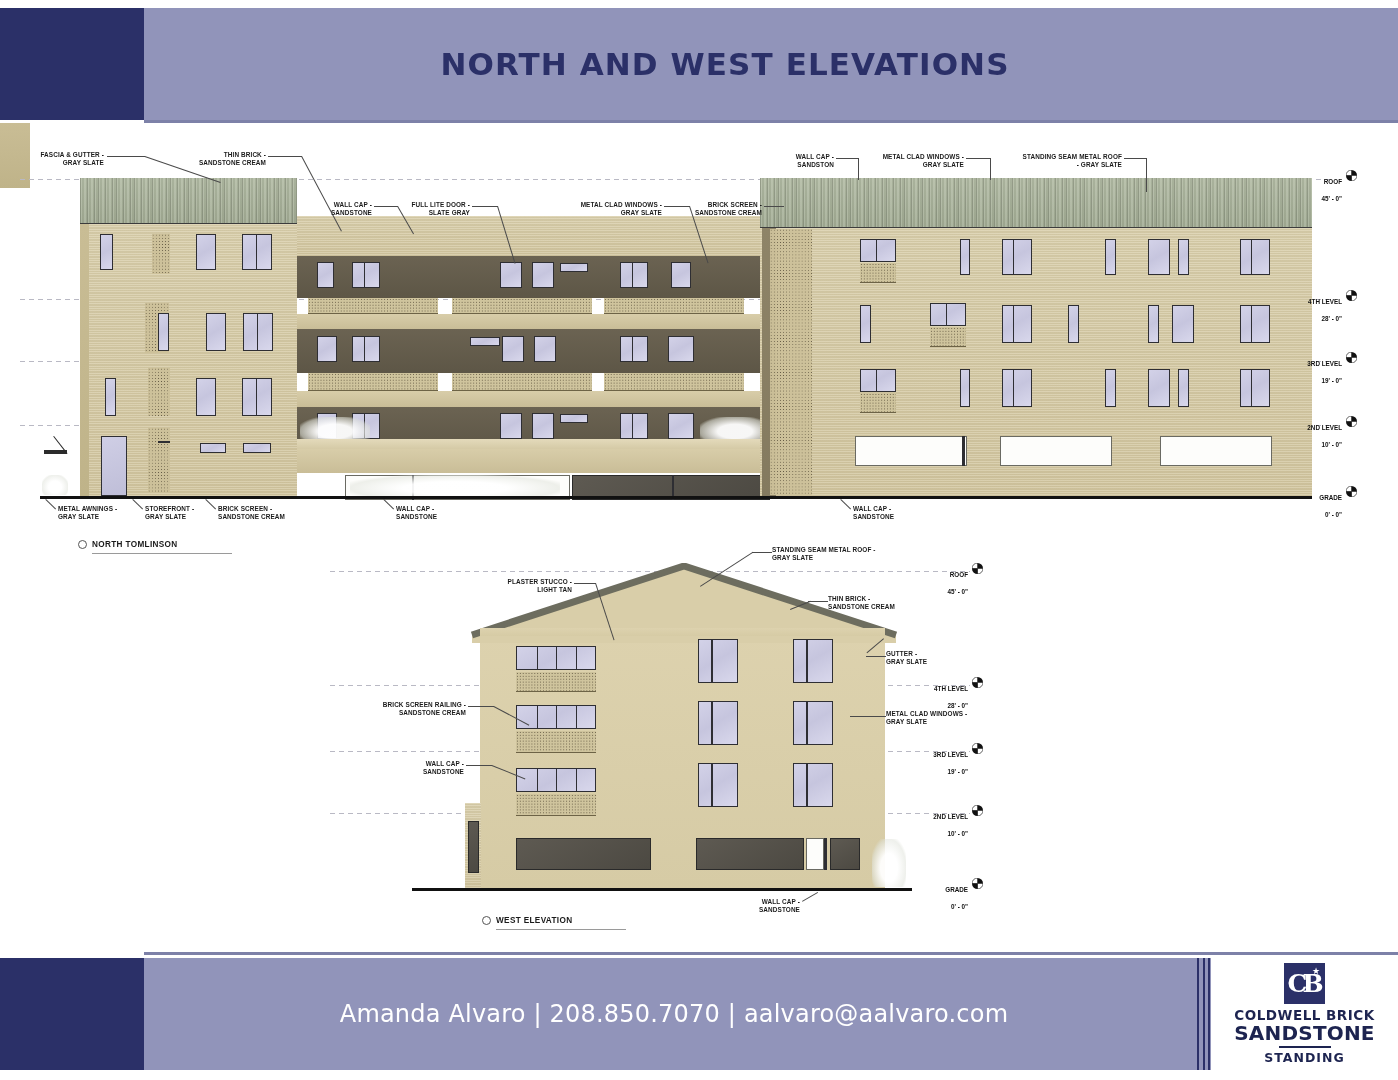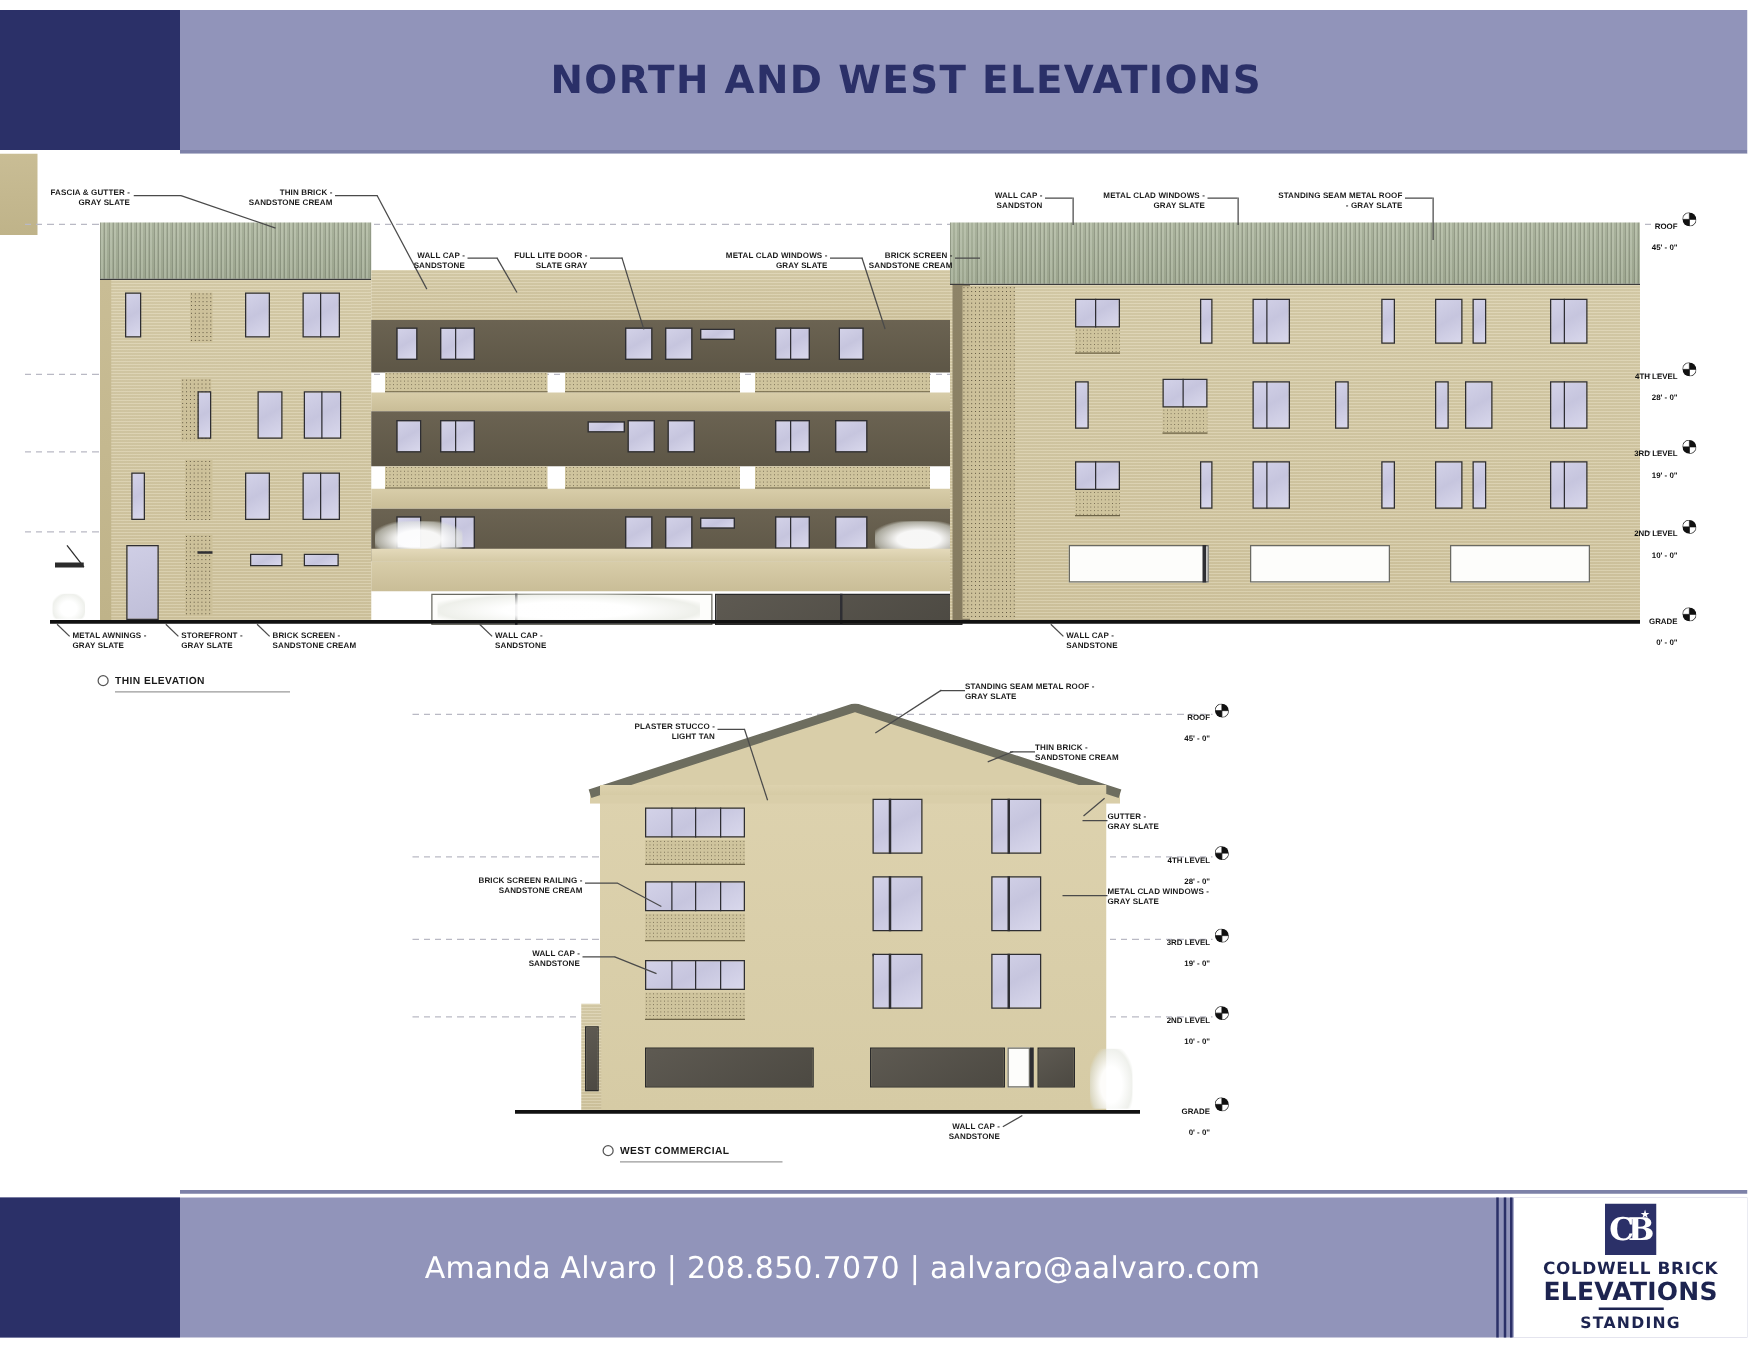--- a/index.html
+++ b/index.html
@@ -576,21 +576,21 @@
       <span>0' - 0"</span>
     </div>
     <svg class="level-sym" style="left:1346px; top:363px;" viewBox="0 0 12 12">
       <path d="M6 0 A6 6 0 0 1 12 6 L6 6 Z" fill="#111"></path>
         <path d="M6 6 L12 6 A6 6 0 0 1 6 12 Z" fill="#fff" stroke="#111" stroke-width="0.7"></path>
       <path d="M0 6 A6 6 0 0 1 6 0 L6 6 Z" fill="#fff" stroke="#111" stroke-width="0.7"></path>
         <path d="M0 6 L6 6 L6 12 A6 6 0 0 1 0 6 Z" fill="#111"></path>
     </svg>
 
     <div class="view-title-circ" style="left:78px; top:417px;"></div>
-    <div class="view-title" style="left:92px; top:417px;">THIN ELEVATION</div>
+    <div class="view-title" style="left:92px; top:417px;">NORTH TOMLINSON</div>
     <div class="view-title-rule" style="left:92px; top:430px; width:140px;"></div>
   </div>
 
   <div>
 
     <div class="datum" style="left:330px; top:448px; width:640px;"></div>
     <div class="datum" style="left:330px; top:562px; width:640px;"></div>
     <div class="datum" style="left:330px; top:628px; width:640px;"></div>
     <div class="datum" style="left:330px; top:690px; width:640px;"></div>
 
@@ -732,37 +732,37 @@
       <span>0' - 0"</span>
     </div>
     <svg class="level-sym" style="left:972px; top:755px;" viewBox="0 0 12 12">
       <path d="M6 0 A6 6 0 0 1 12 6 L6 6 Z" fill="#111"></path>
         <path d="M6 6 L12 6 A6 6 0 0 1 6 12 Z" fill="#fff" stroke="#111" stroke-width="0.7"></path>
       <path d="M0 6 A6 6 0 0 1 6 0 L6 6 Z" fill="#fff" stroke="#111" stroke-width="0.7"></path>
         <path d="M0 6 L6 6 L6 12 A6 6 0 0 1 0 6 Z" fill="#111"></path>
     </svg>
 
     <div class="view-title-circ" style="left:482px; top:793px;"></div>
-    <div class="view-title" style="left:496px; top:793px;">WEST COMMERCIAL</div>
+    <div class="view-title" style="left:496px; top:793px;">WEST ELEVATION</div>
     <div class="view-title-rule" style="left:496px; top:806px; width:130px;"></div>
   </div>
 
 </div>
 
 <div class="footer-topline"></div>
 <div class="footer-band"></div>
 <div class="footer-navy-block"></div>
 <div class="footer-contact">Amanda Alvaro  |  208.850.7070  |  aalvaro@aalvaro.com</div>
 <div class="footer-divider" style="left:1197px;"></div>
 <div class="footer-divider" style="left:1203px;"></div>
 <div class="footer-divider" style="left:1208px;"></div>
 
 <div class="logo-plate">
 
   <div class="logo-mark">
     <span class="cb">CB</span>
     <span class="logo-star">★</span>
   </div>
   <div class="logo-l1">COLDWELL BRICK</div>
-  <div class="logo-l2">ELEVATIONS</div>
+  <div class="logo-l2">SANDSTONE</div>
   <div class="logo-rule"></div>
   <div class="logo-l3">STANDING</div>
 </div>
 
 </body></html>

